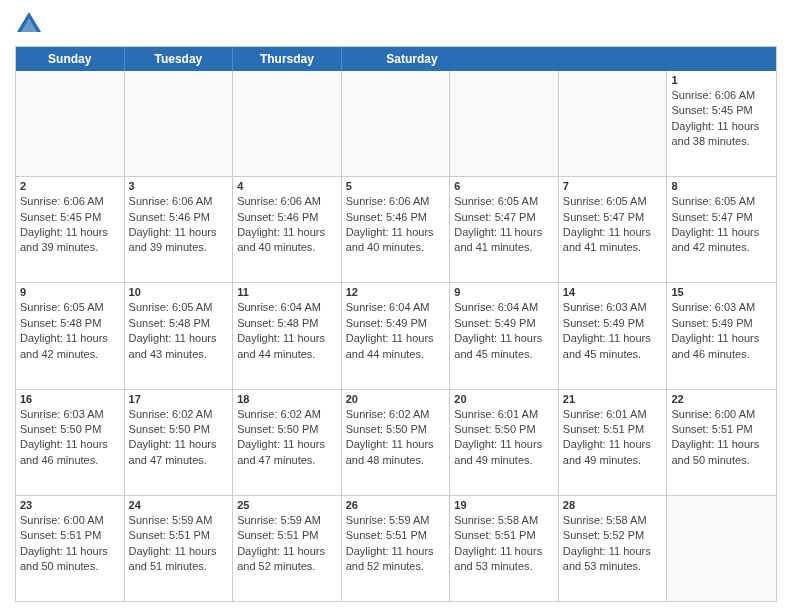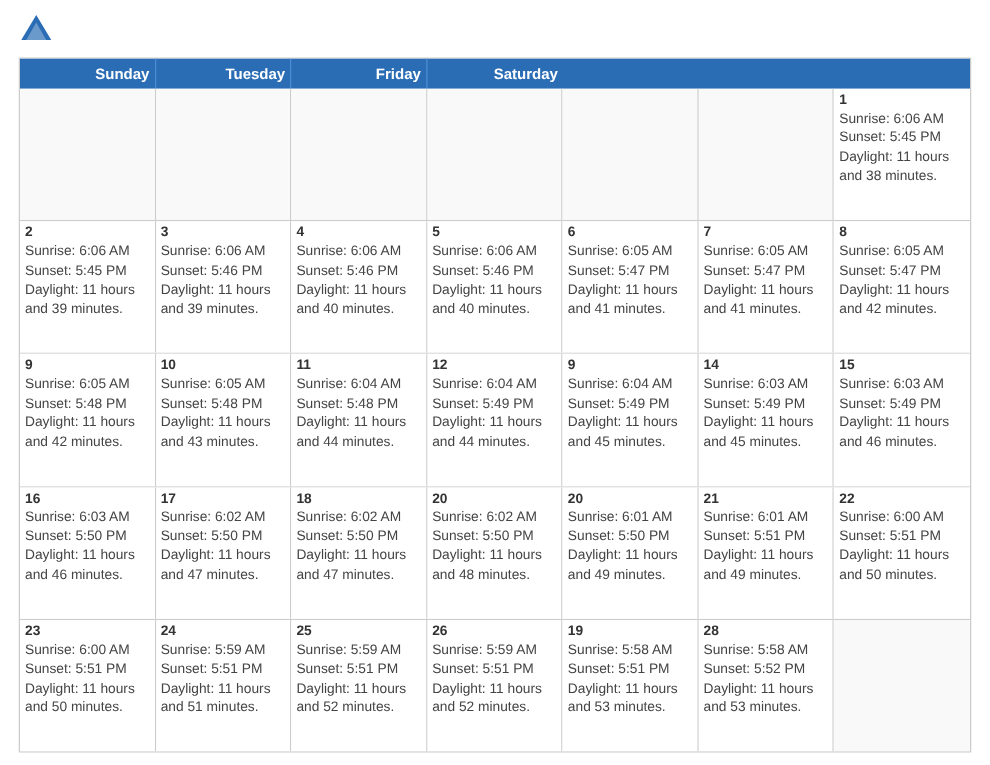--- a/index.html
+++ b/index.html
@@ -69,21 +69,21 @@
     .cal-header {
       display: grid;
       grid-template-columns: repeat(7, 1fr);
       background: #2a6db5;
     }
     .cal-header-cell {
       color: #fff;
       font-size: 12px;
       font-weight: bold;
       padding: 5px 4px;
-      text-align: right;
+      text-align: center;
       border-right: 1px solid #4a8dd5;
     }
     .cal-header-cell:last-child {
       border-right: none;
       margin-left: 32px;
     }
     .cal-body {
       flex: 1;
       display: flex;
       flex-direction: column;
@@ -142,21 +142,21 @@
     <div class="title-block">
       <div class="month-title"></div>
       <div class="location"></div>
     </div>
   </div>
 
   <div class="calendar">
     <div class="cal-header">
     <div class="cal-header-cell">Sunday</div>
         <div class="cal-header-cell">Tuesday</div>
-        <div class="cal-header-cell">Friday</div>
+        <div class="cal-header-cell">Thursday</div>
         <div class="cal-header-cell">Saturday</div>
       </div>
     <div class="cal-body">
     <div class="cal-row">
           <div class="cal-cell empty"></div>
           <div class="cal-cell empty"></div>
           <div class="cal-cell empty"></div>
           <div class="cal-cell empty"></div>
           <div class="cal-cell empty"></div>
           <div class="cal-cell empty"></div>

